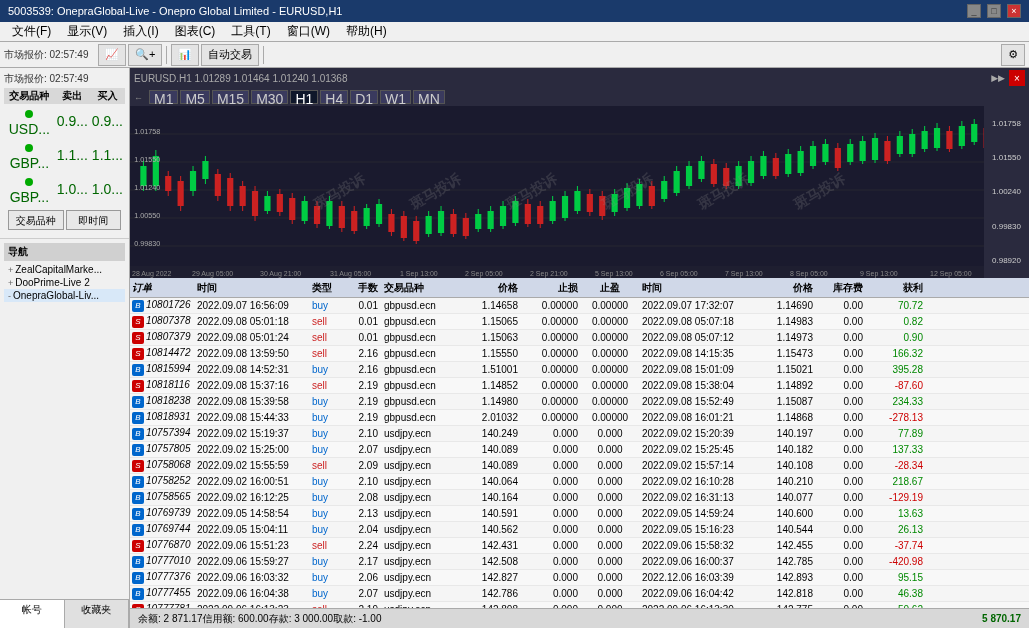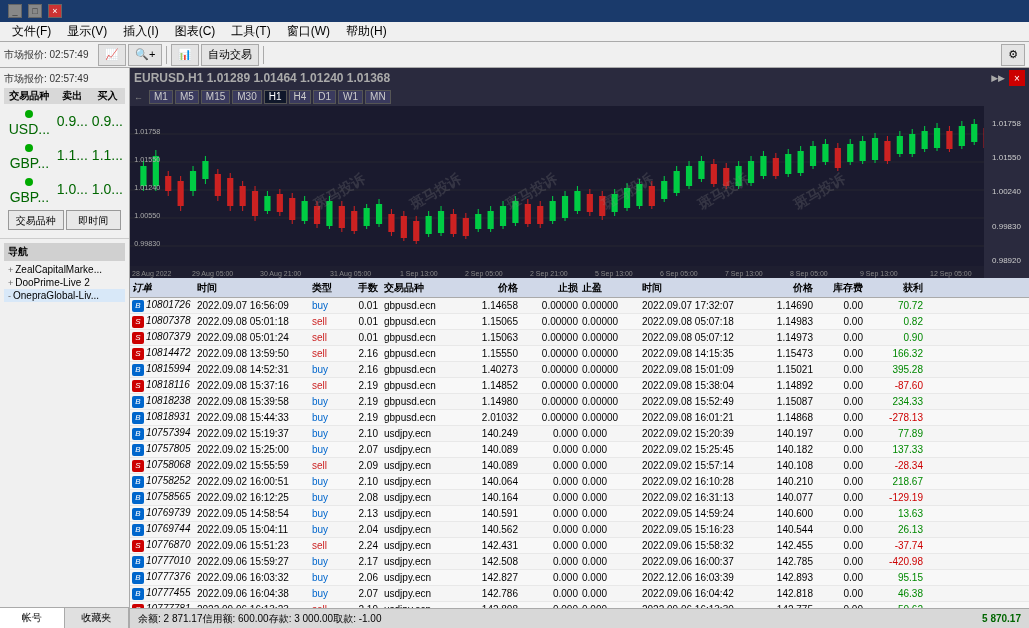--- a/index.html
+++ b/index.html
@@ -80,21 +80,21 @@
     .dot-green { background: #00aa00; }
     .trade-btns { display: flex; gap: 2px; padding: 4px; }
     .trade-btn { flex: 1; height: 20px; font-size: 10px; background: #e8e8e8; border: 1px solid #999; cursor: pointer; text-align: center; line-height: 20px; }
 
     .nav-section { padding: 4px; }
     .nav-header { font-size: 10px; font-weight: bold; background: #d0d0d0; padding: 2px 4px; margin-bottom: 2px; }
     .nav-item { font-size: 10px; padding: 1px 4px; cursor: pointer; display: flex; align-items: center; gap: 2px; }
     .expand-icon { font-size: 9px; color: #666; }
 
     .tabs-bottom { display: flex; border-top: 1px solid #aaa; }
-    .tab-btn { flex: 1; height: 20px; font-size: 10px; background: #e0e0e0; border-right: 1px solid #aaa; cursor: pointer; text-align: center; line-height: 20px; }
+    .tab-btn { flex: 1; height: 28px; font-size: 10px; background: #e0e0e0; border-right: 1px solid #aaa; cursor: pointer; text-align: center; line-height: 20px; }
     .tab-btn.active { background: white; }
 
     
     .right-area {
       flex: 1;
       display: flex;
       flex-direction: column;
       background: #1a1a2e;
     }
 
@@ -125,21 +125,21 @@
       align-items: center;
       padding: 0 4px;
       gap: 2px;
     }
     .tf-btn {
       height: 14px;
       padding: 0 4px;
       background: #3a3a5e;
       border: 1px solid #555;
       color: #ccc;
-      font-size: 10px;
+      font-size: 14px;
       cursor: pointer;
     }
     .tf-btn.active { background: #0f172a; color: white; }
 
     
     .chart-svg-area {
       height: 172px;
       position: relative;
       overflow: hidden;
     }
@@ -171,21 +171,21 @@
     }
     .orders-row.alt { background: #f8f8f8; }
 
     .col-order { width: 65px; padding: 0 2px; font-style: italic; }
     .col-time { width: 115px; padding: 0 2px; }
     .col-type { width: 35px; padding: 0 2px; }
     .col-lots { width: 35px; padding: 0 2px; text-align: right; }
     .col-symbol { width: 80px; padding: 0 4px; }
     .col-price { width: 60px; padding: 0 2px; text-align: right; }
     .col-sl { width: 60px; padding: 0 2px; text-align: right; }
-    .col-tp { width: 60px; padding: 0 2px; text-align: left; }
+    .col-tp { width: 60px; padding: 0 2px; text-align: center; }
     .col-closetime { width: 115px; padding: 0 2px; }
     .col-closeprice { width: 60px; padding: 0 2px; text-align: right; }
     .col-swap { width: 50px; padding: 0 2px; text-align: right; }
     .col-profit { width: 60px; padding: 0 2px; text-align: right; }
 
     .order-icon { width: 12px; height: 12px; background: #ff8800; border-radius: 2px; display: inline-flex; align-items: center; justify-content: center; margin-right: 2px; font-size: 8px; color: white; }
     .order-icon.sell { background: #cc0000; }
     .order-icon.buy { background: #0066cc; }
 
     
@@ -217,20 +217,21 @@
       color: #888;
       font-size: 14px;
       font-weight: bold;
       transform: rotate(-30deg);
     }
   </style>
 </head>
 <body>
 
 <div class="title-bar">
+  <span>5003539: OnepraGlobal-Live - Onepro Global Limited - EURUSD,H1</span>
   <div class="title-bar-controls">
     <div class="title-btn">_</div>
     <div class="title-btn">□</div>
     <div class="title-btn" style="background:#cc3333;color:white;">×</div>
   </div>
 </div>
 
 <div class="menu-bar">
   <span class="menu-item">文件(F)</span>
   <span class="menu-item">显示(V)</span>
@@ -309,21 +310,21 @@
     <div class="tabs-bottom">
       <div class="tab-btn active">帐号</div>
       <div class="tab-btn">收藏夹</div>
     </div>
   </div>
 
   <div class="right-area">
 
     <div class="chart-container">
       <div class="chart-header">
-        <span style="font-size:12px;color:#aaa;font-weight:bold;">EURUSD.H1  1.01289 1.01464 1.01240 1.01368</span>
+        <span style="font-size:10px;color:#aaa;">EURUSD.H1  1.01289 1.01464 1.01240 1.01368</span>
         <div style="display:flex;gap:4px;align-items:center;">
           <span style="color:#aaa;font-size:9px;">▶▶</span>
           <div class="chart-close-btn">×</div>
         </div>
       </div>
       <div class="chart-toolbar">
         <span style="color:#888;font-size:9px;margin-right:4px;">←</span>
         <div class="tf-btn">M1</div>
         <div class="tf-btn">M5</div>
         <div class="tf-btn">M15</div>
@@ -690,21 +691,21 @@
     <div class="col-profit" style="color:#008800">166.32</div>
   </div>
           <div class="orders-row">
     <div class="col-order">
       <span class="order-icon buy">B</span>10815994
     </div>
     <div class="col-time">2022.09.08 14:52:31</div>
     <div class="col-type" style="color:#0066cc">buy</div>
     <div class="col-lots">2.16</div>
     <div class="col-symbol">gbpusd.ecn</div>
-    <div class="col-price">1.40273</div>
+    <div class="col-price">1.51001</div>
     <div class="col-sl">0.00000</div>
     <div class="col-tp">0.00000</div>
     <div class="col-closetime">2022.09.08 15:01:09</div>
     <div class="col-closeprice">1.15021</div>
     <div class="col-swap">0.00</div>
     <div class="col-profit" style="color:#008800">395.28</div>
   </div>
           <div class="orders-row alt">
     <div class="col-order">
       <span class="order-icon sell">S</span>10818116

